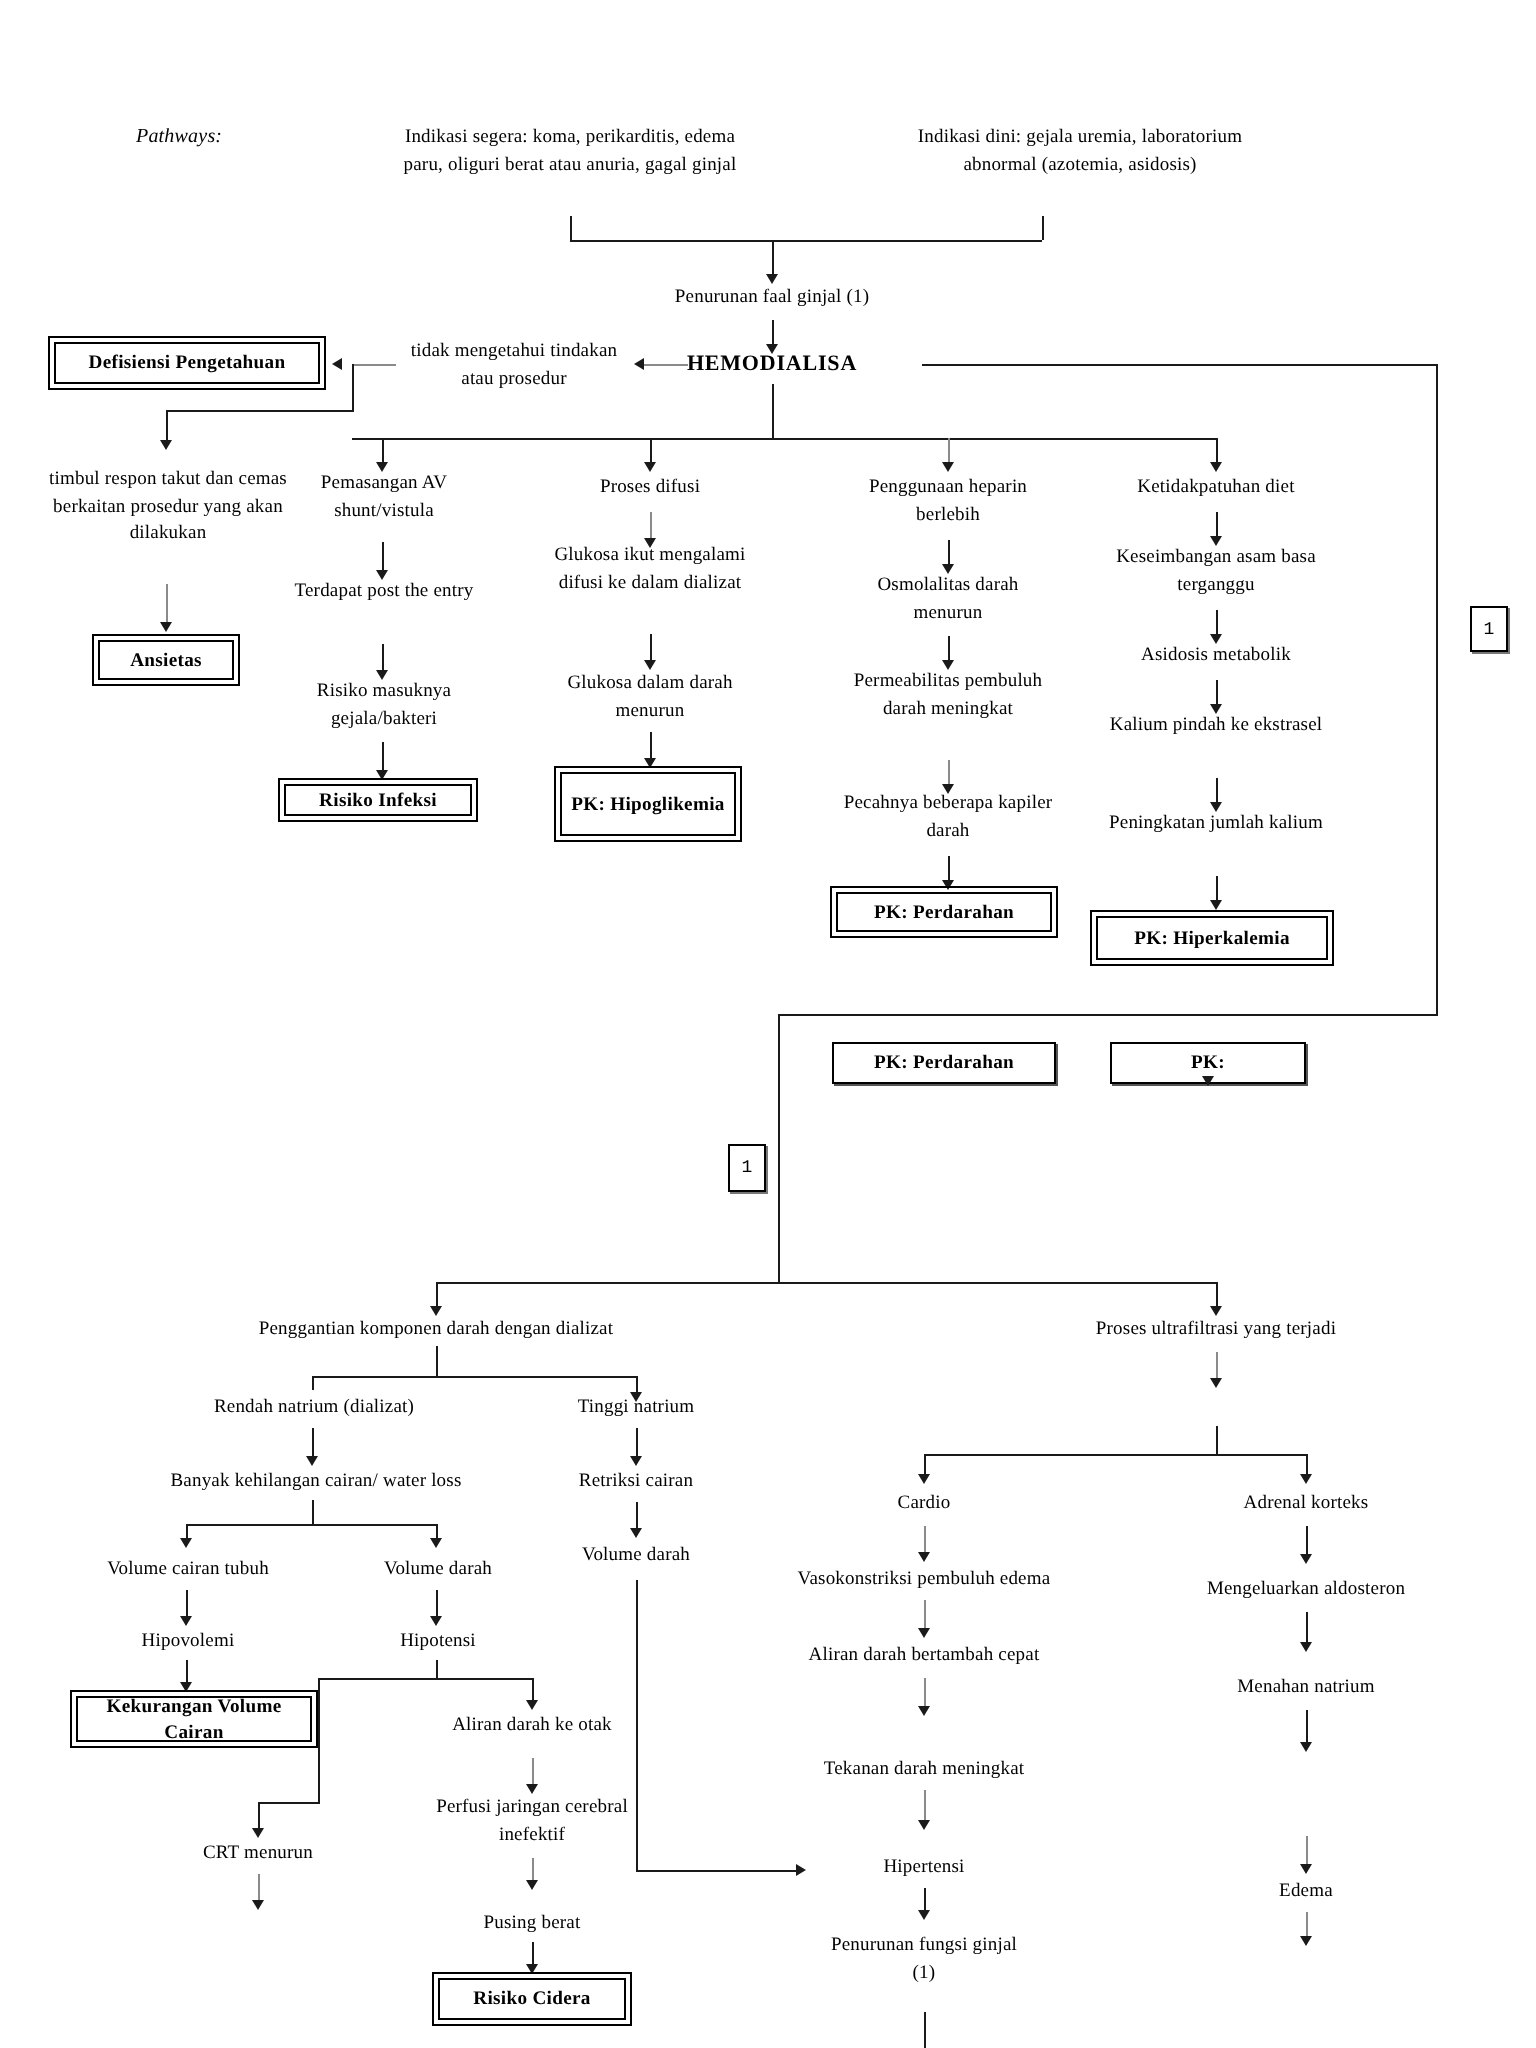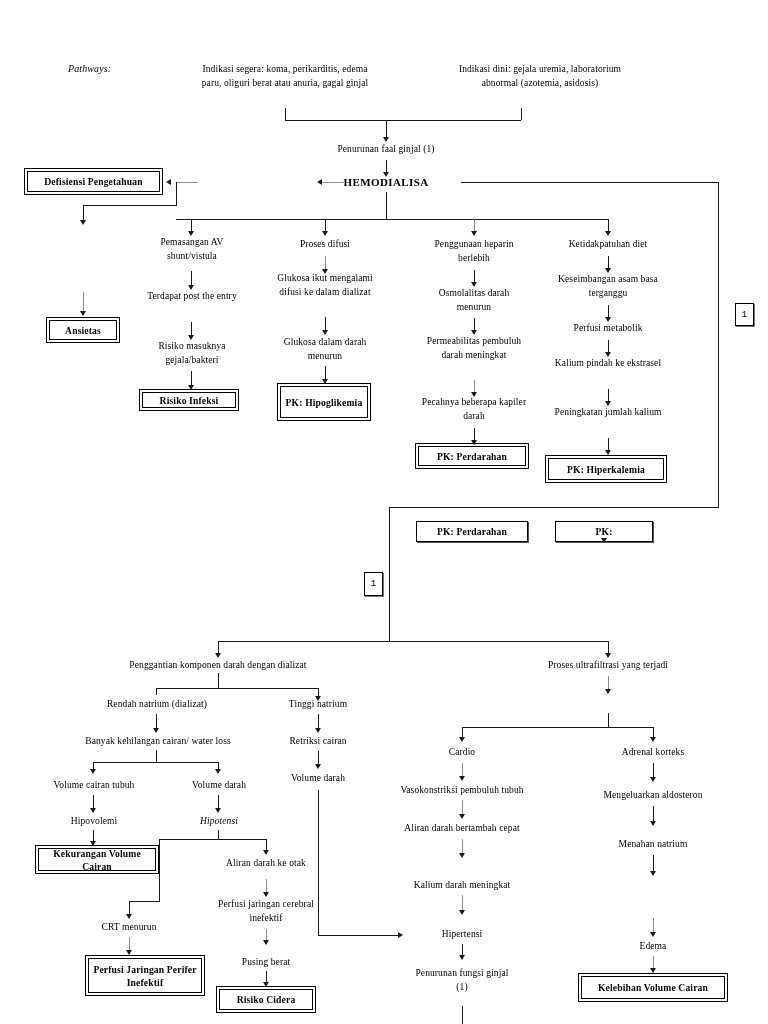--- a/index.html
+++ b/index.html
@@ -104,31 +104,33 @@
   <div class="node big" style="left:316px; top:176px; width:140px;">HEMODIALISA</div>
 
   <div class="h" style="left:461px; top:182px; width:258px;"></div>
   <div class="v" style="left:718px; top:182px; height:325px;"></div>
   <div class="h" style="left:389px; top:507px; width:330px;"></div>
   <div class="v thick" style="left:389px; top:507px; height:130px;"></div>
 
   <div class="h light" style="left:322px; top:182px; width:22px;"></div>
   <div class="al" style="left:317px; top:179px;"></div>
 
+  <div class="node" style="left:198px; top:170px; width:118px;">tidak mengetahui tindakan atau prosedur</div>
 
   <div class="h light" style="left:176px; top:182px; width:22px;"></div>
   <div class="al" style="left:166px; top:179px;"></div>
 
   <div class="boxnode dbl" style="left:27px; top:171px; width:133px; height:21px;">Defisiensi Pengetahuan</div>
 
   <div class="v thick" style="left:176px; top:182px; height:23px;"></div>
   <div class="h thick" style="left:83px; top:205px; width:94px;"></div>
   <div class="v" style="left:83px; top:205px; height:16px;"></div>
   <div class="ad" style="left:80px; top:220px;"></div>
 
+  <div class="node" style="left:24px; top:234px; width:120px;">timbul respon takut dan cemas berkaitan prosedur yang akan dilakukan</div>
 
   <div class="v light" style="left:83px; top:292px; height:20px;"></div>
   <div class="ad" style="left:80px; top:311px;"></div>
 
   <div class="boxnode dbl" style="left:49px; top:320px; width:68px; height:20px;">Ansietas</div>
 
   <div class="v" style="left:386px; top:192px; height:28px;"></div>
   <div class="h thick" style="left:176px; top:219px; width:432px;"></div>
 
   <div class="v" style="left:191px; top:219px; height:13px;"></div>
@@ -175,21 +177,21 @@
   <div class="v" style="left:474px; top:428px; height:13px;"></div>
   <div class="ad" style="left:471px; top:440px;"></div>
   <div class="boxnode dbl" style="left:418px; top:446px; width:108px; height:20px;">PK: Perdarahan</div>
 
   <div class="node" style="left:553px; top:238px; width:110px;">Ketidakpatuhan diet</div>
   <div class="v" style="left:608px; top:256px; height:13px;"></div>
   <div class="ad" style="left:605px; top:268px;"></div>
   <div class="node" style="left:551px; top:273px; width:114px;">Keseimbangan asam basa terganggu</div>
   <div class="v" style="left:608px; top:305px; height:13px;"></div>
   <div class="ad" style="left:605px; top:317px;"></div>
-  <div class="node" style="left:553px; top:322px; width:110px;">Perfusi metabolik</div>
+  <div class="node" style="left:553px; top:322px; width:110px;">Asidosis metabolik</div>
   <div class="v" style="left:608px; top:340px; height:13px;"></div>
   <div class="ad" style="left:605px; top:352px;"></div>
   <div class="node" style="left:553px; top:357px; width:110px;">Kalium pindah ke ekstrasel</div>
   <div class="v" style="left:608px; top:389px; height:13px;"></div>
   <div class="ad" style="left:605px; top:401px;"></div>
   <div class="node" style="left:551px; top:406px; width:114px;">Peningkatan jumlah kalium</div>
   <div class="v" style="left:608px; top:438px; height:13px;"></div>
   <div class="ad" style="left:605px; top:450px;"></div>
   <div class="boxnode dbl" style="left:548px; top:458px; width:116px; height:22px;">PK: Hiperkalemia</div>
 
@@ -232,32 +234,31 @@
   <div class="v" style="left:93px; top:795px; height:14px;"></div>
   <div class="ad" style="left:90px; top:808px;"></div>
   <div class="node" style="left:48px; top:815px; width:92px;">Hipovolemi</div>
   <div class="v" style="left:93px; top:830px; height:12px;"></div>
   <div class="ad" style="left:90px; top:841px;"></div>
   <div class="boxnode dbl" style="left:38px; top:848px; width:118px; height:23px;">Kekurangan Volume Cairan</div>
 
   <div class="node" style="left:180px; top:779px; width:78px;">Volume darah</div>
   <div class="v" style="left:218px; top:795px; height:14px;"></div>
   <div class="ad" style="left:215px; top:808px;"></div>
-  <div class="node" style="left:180px; top:815px; width:78px;font-style:italic;">Hipotensi</div>
+  <div class="node" style="left:180px; top:815px; width:78px;">Hipotensi</div>
 
   <div class="v" style="left:218px; top:830px; height:9px;"></div>
   <div class="h thick" style="left:159px; top:839px; width:107px;"></div>
   <div class="v thick" style="left:159px; top:839px; height:63px;"></div>
   <div class="h thick" style="left:129px; top:901px; width:31px;"></div>
   <div class="v" style="left:129px; top:901px; height:14px;"></div>
   <div class="ad" style="left:126px; top:914px;"></div>
   <div class="node" style="left:86px; top:921px; width:86px;">CRT menurun</div>
   <div class="v light" style="left:129px; top:937px; height:14px;"></div>
   <div class="ad" style="left:126px; top:950px;"></div>
-  <div class="boxnode dbl" style="left:88px; top:958px; width:114px; height:35px;">Perfusi Jaringan Perifer Inefektif</div>
 
   <div class="v" style="left:266px; top:839px; height:12px;"></div>
   <div class="ad" style="left:263px; top:850px;"></div>
   <div class="node" style="left:211px; top:857px; width:110px;">Aliran darah ke otak</div>
   <div class="v light" style="left:266px; top:879px; height:14px;"></div>
   <div class="ad" style="left:263px; top:892px;"></div>
   <div class="node" style="left:216px; top:898px; width:100px;">Perfusi jaringan cerebral inefektif</div>
   <div class="v light" style="left:266px; top:929px; height:12px;"></div>
   <div class="ad" style="left:263px; top:940px;"></div>
   <div class="node" style="left:221px; top:956px; width:90px;">Pusing berat</div>
@@ -284,27 +285,27 @@
   <div class="v" style="left:608px; top:713px; height:14px;"></div>
   <div class="h thick" style="left:462px; top:727px; width:192px;"></div>
   <div class="v" style="left:462px; top:727px; height:11px;"></div>
   <div class="ad" style="left:459px; top:737px;"></div>
   <div class="v" style="left:653px; top:727px; height:11px;"></div>
   <div class="ad" style="left:650px; top:737px;"></div>
 
   <div class="node" style="left:427px; top:746px; width:70px;">Cardio</div>
   <div class="v light" style="left:462px; top:763px; height:14px;"></div>
   <div class="ad" style="left:459px; top:776px;"></div>
-  <div class="node" style="left:387px; top:784px; width:150px;">Vasokonstriksi pembuluh tubuh</div>
+  <div class="node" style="left:387px; top:784px; width:150px;">Vasokonstriksi pembuluh edema</div>
   <div class="v light" style="left:462px; top:800px; height:15px;"></div>
   <div class="ad" style="left:459px; top:814px;"></div>
   <div class="node" style="left:387px; top:822px; width:150px;">Aliran darah bertambah cepat</div>
   <div class="v light" style="left:462px; top:839px; height:15px;"></div>
   <div class="ad" style="left:459px; top:853px;"></div>
-  <div class="node" style="left:392px; top:879px; width:140px;">Kalium darah meningkat</div>
+  <div class="node" style="left:392px; top:879px; width:140px;">Tekanan darah meningkat</div>
   <div class="v light" style="left:462px; top:895px; height:16px;"></div>
   <div class="ad" style="left:459px; top:910px;"></div>
   <div class="node" style="left:422px; top:928px; width:80px;">Hipertensi</div>
   <div class="v" style="left:462px; top:944px; height:12px;"></div>
   <div class="ad" style="left:459px; top:955px;"></div>
   <div class="node" style="left:412px; top:967px; width:100px;">Penurunan fungsi ginjal (1)</div>
   <div class="v" style="left:462px; top:1006px; height:18px;"></div>
 
   <div class="node" style="left:608px; top:746px; width:90px;">Adrenal korteks</div>
   <div class="v" style="left:653px; top:763px; height:15px;"></div>
@@ -313,15 +314,14 @@
   <div class="v" style="left:653px; top:806px; height:16px;"></div>
   <div class="ad" style="left:650px; top:821px;"></div>
   <div class="node" style="left:593px; top:838px; width:120px;">Menahan natrium</div>
   <div class="v" style="left:653px; top:855px; height:17px;"></div>
   <div class="ad" style="left:650px; top:871px;"></div>
   <div class="v light" style="left:653px; top:918px; height:15px;"></div>
   <div class="ad" style="left:650px; top:932px;"></div>
   <div class="node" style="left:613px; top:940px; width:80px;">Edema</div>
   <div class="v light" style="left:653px; top:956px; height:13px;"></div>
   <div class="ad" style="left:650px; top:968px;"></div>
-  <div class="boxnode dbl" style="left:581px; top:976px; width:144px; height:23px;">Kelebihan Volume Cairan</div>
 
 </div>
 
 </body></html>

